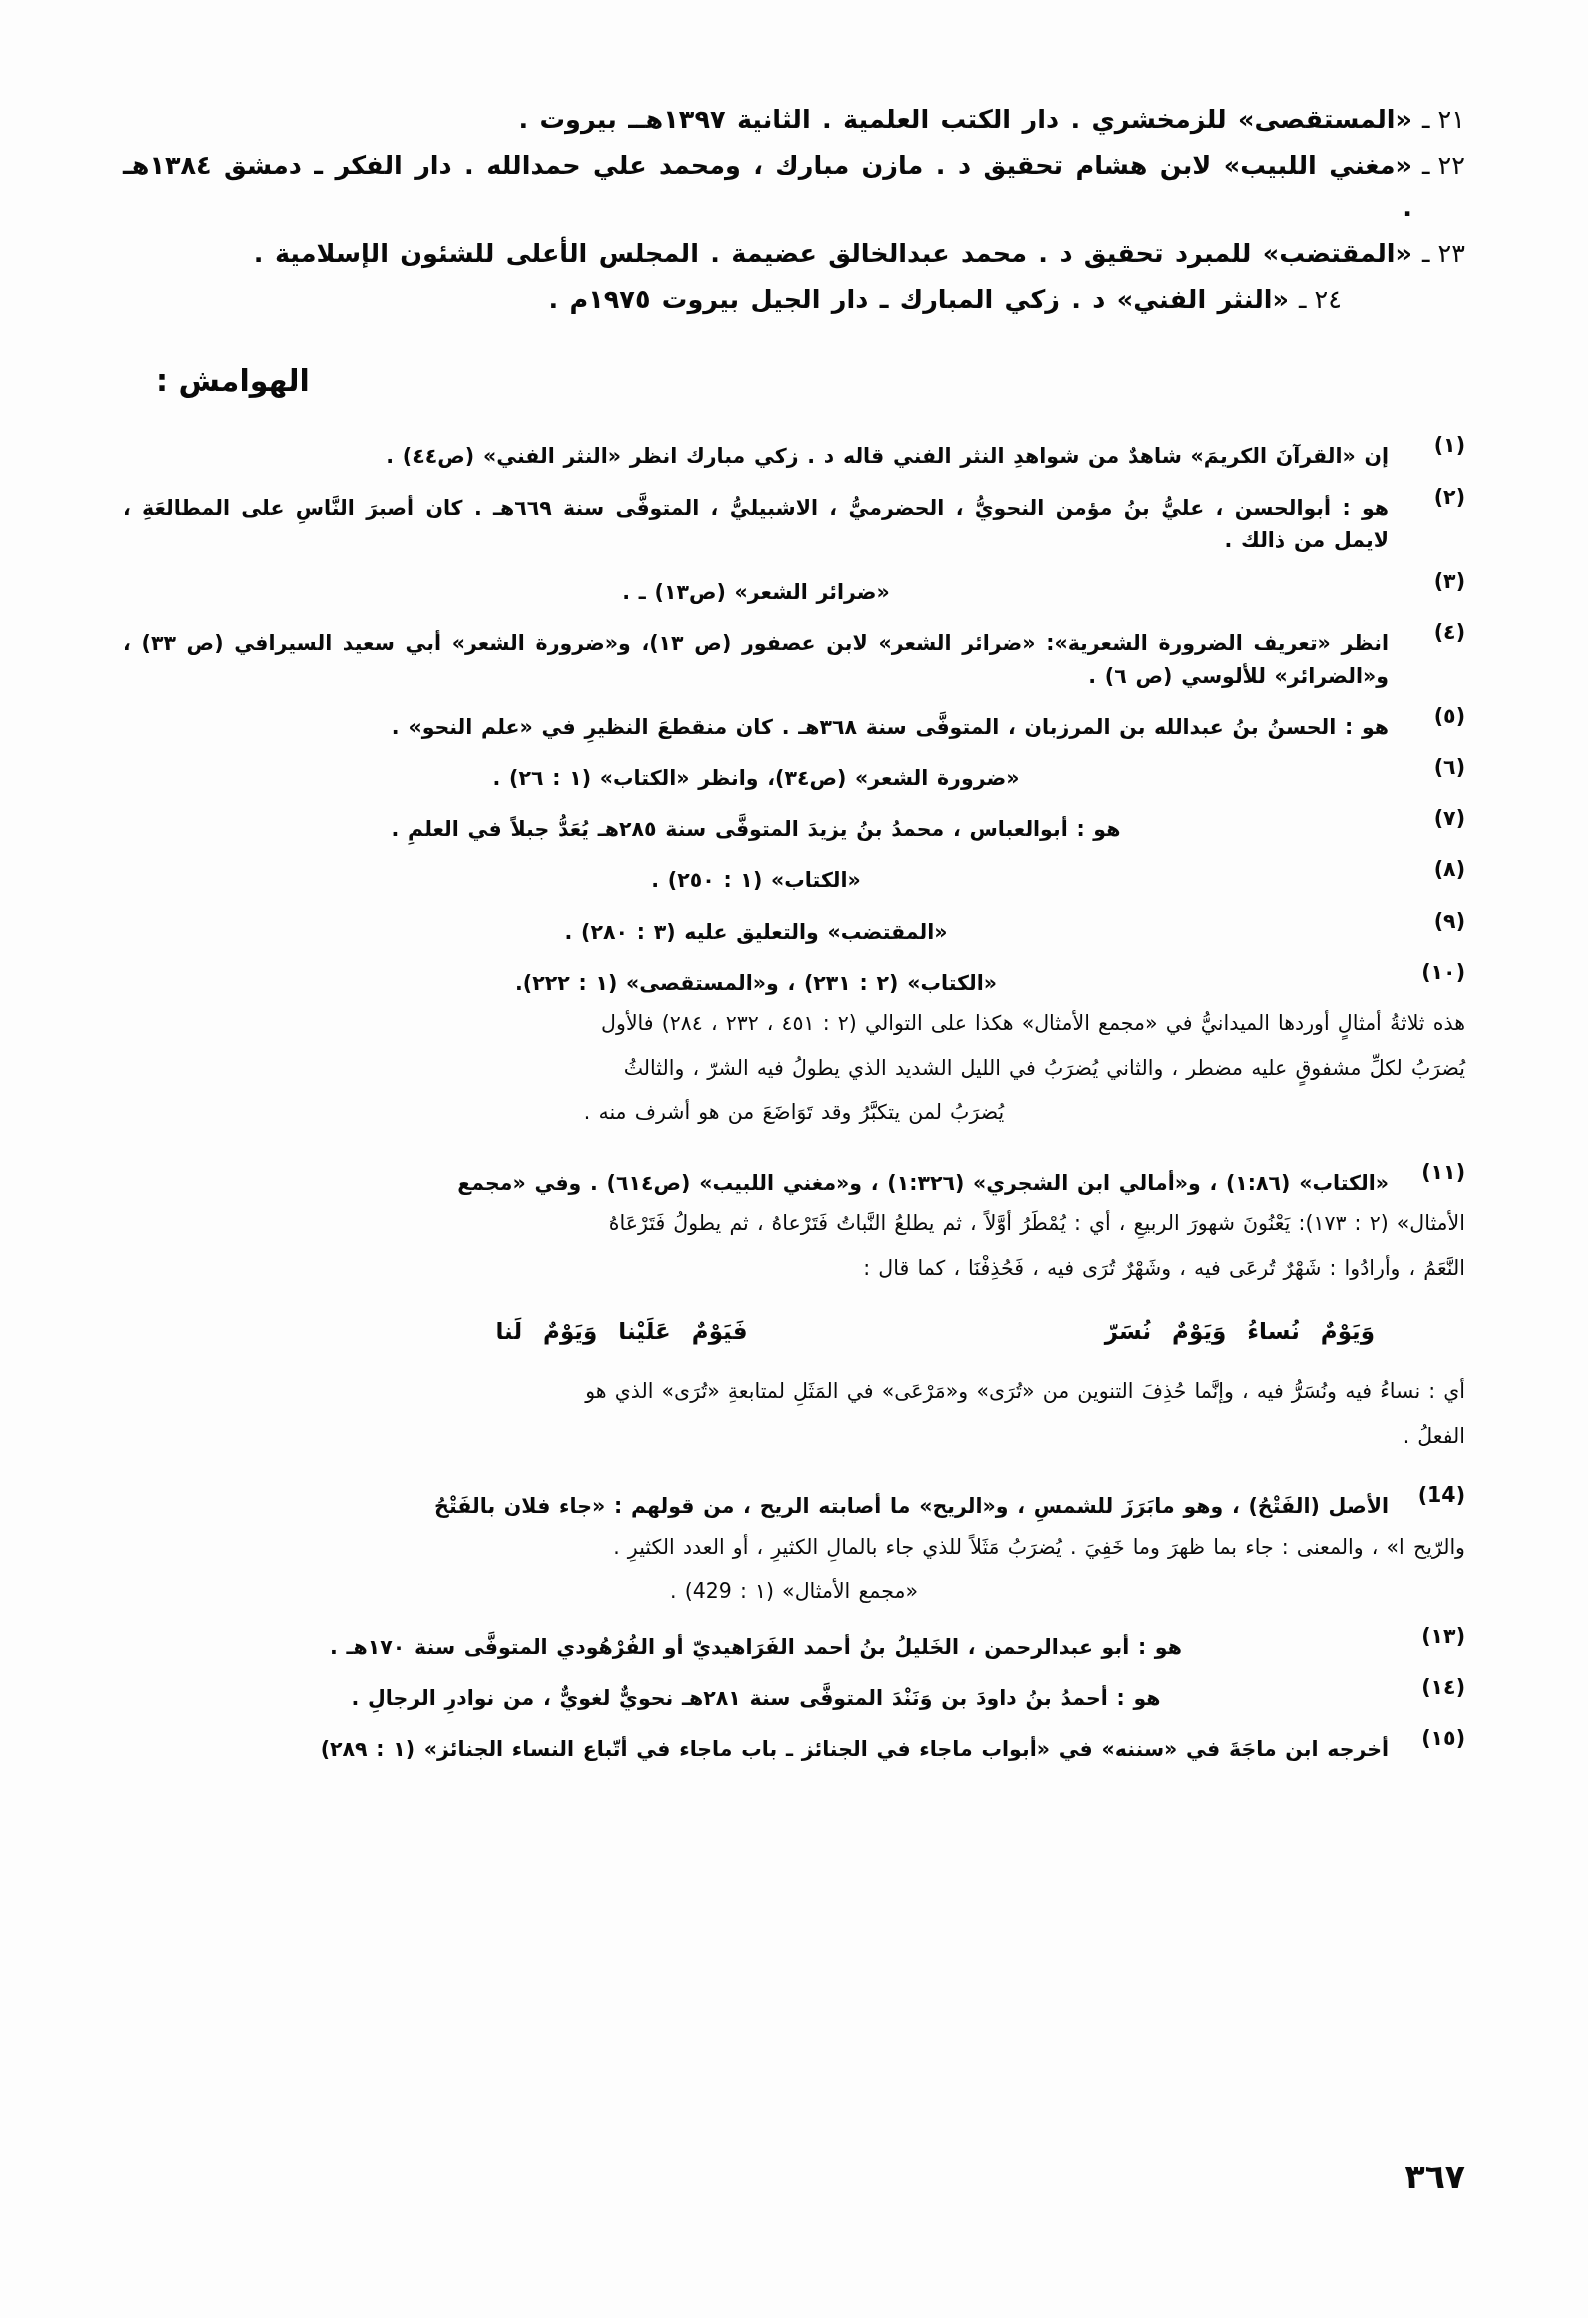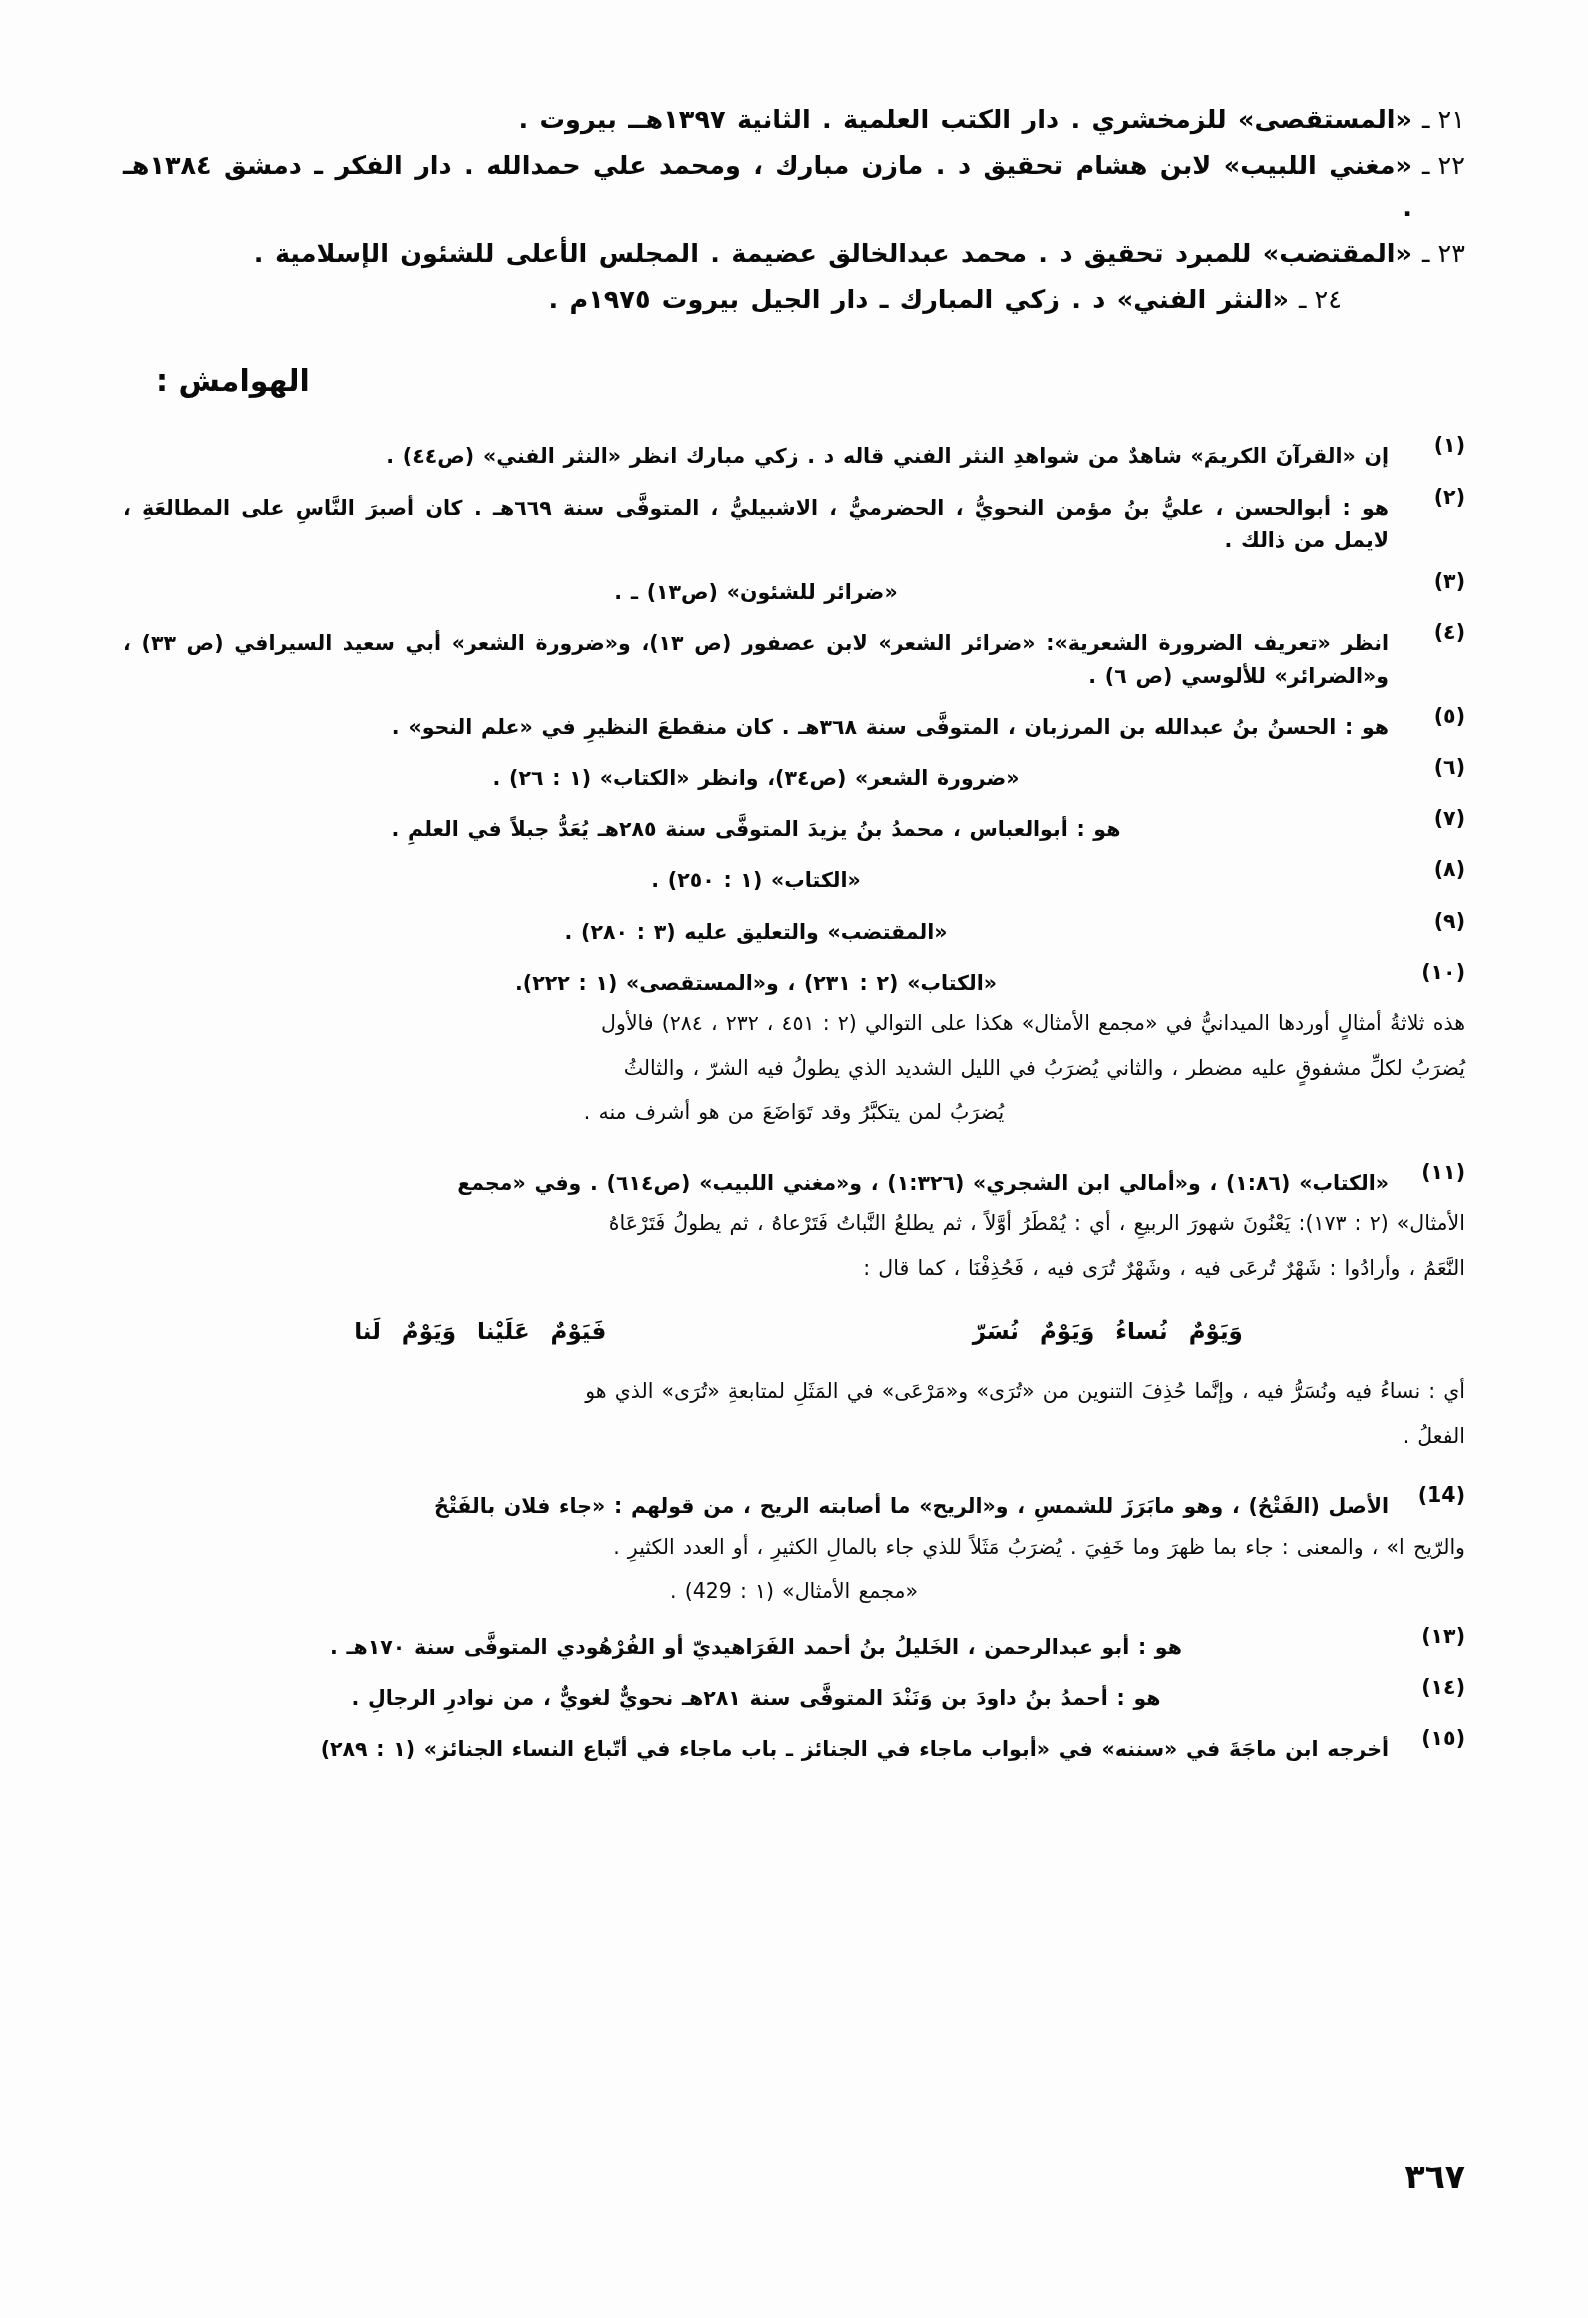--- a/index.html
+++ b/index.html
@@ -115,21 +115,20 @@
     flex-direction: row;
     justify-content: space-between;
     align-items: baseline;
     font-size: 23px;
     font-weight: 700;
     margin: 28px 90px 25px 90px;
     letter-spacing: 5px;
   }
   .verse-half {
     flex: 0 0 46%;
-    text-align: center;
     letter-spacing: 5.8px;
     word-spacing: 13px;
   }
 
   
   .folio {
     position: absolute;
     bottom: 123px;
     right: 123px;
     font-size: 33px;
@@ -176,21 +175,21 @@
         <span class="fn-body">إن «القرآنَ الكريمَ» شاهدٌ من شواهدِ النثر الفني قاله د . زكي مبارك انظر «النثر الفني» (ص٤٤) .</span>
       </div>
 
       <div class="fn-row">
         <span class="fn-num">(٢)</span>
         <span class="fn-body">هو : أبوالحسن ، عليُّ بنُ مؤمن النحويُّ ، الحضرميُّ ، الاشبيليُّ ، المتوفَّى سنة ٦٦٩هـ . كان أصبرَ النَّاسِ على المطالعَةِ ، لايمل من ذالك .</span>
       </div>
 
       <div class="fn-row">
         <span class="fn-num">(٣)</span>
-        <span class="fn-body center-ish">«ضرائر للشئون» (ص١٣) ـ .</span>
+        <span class="fn-body center-ish">«ضرائر الشعر» (ص١٣) ـ .</span>
       </div>
 
       <div class="fn-row">
         <span class="fn-num">(٤)</span>
         <span class="fn-body">انظر «تعريف الضرورة الشعرية»: «ضرائر الشعر» لابن عصفور (ص ١٣)، و«ضرورة الشعر» أبي سعيد السيرافي (ص ٣٣) ، و«الضرائر» للألوسي (ص ٦) .</span>
       </div>
 
       <div class="fn-row">
         <span class="fn-num">(٥)</span>
         <span class="fn-body">هو : الحسنُ بنُ عبدالله بن المرزبان ، المتوفَّى سنة ٣٦٨هـ . كان منقطعَ النظيرِ في «علم النحو» .</span>

